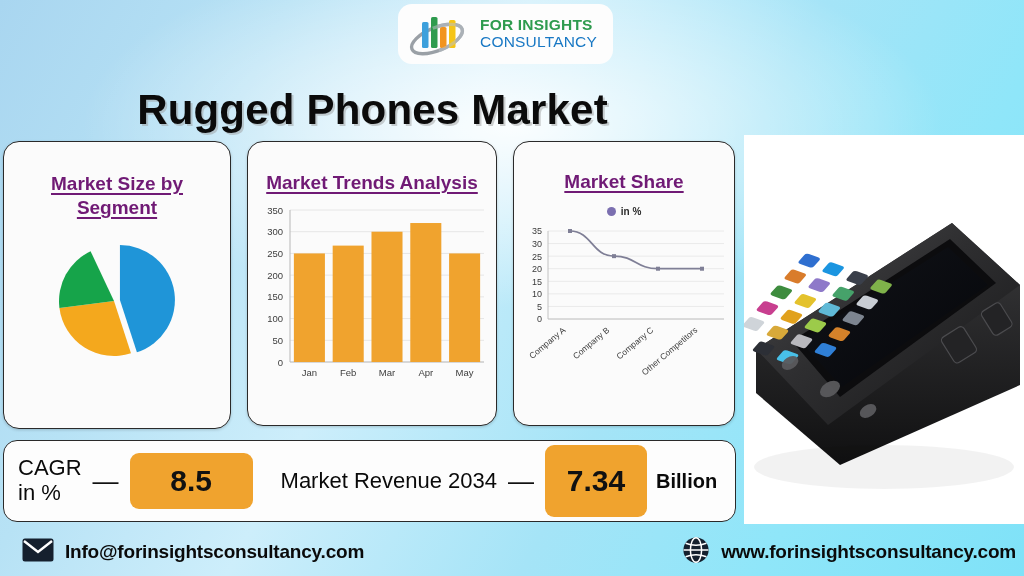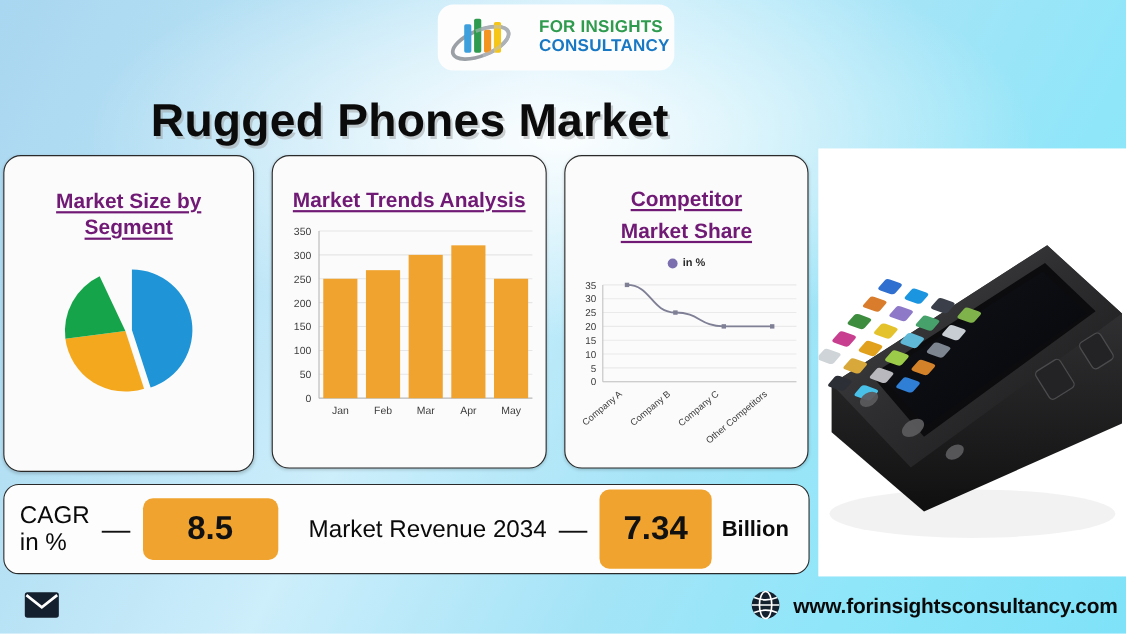--- a/index.html
+++ b/index.html
@@ -9,26 +9,26 @@
     background:
       radial-gradient(ellipse 60% 45% at 50% 22%, rgba(255,255,255,0.92) 0%, rgba(255,255,255,0.0) 70%),
       linear-gradient(118deg, #a9d6f0 0%, #b7e2f5 22%, #cdeefb 40%, #a5e4f7 62%, #8fe6f9 80%, #7fe2f8 100%);
     position:relative;
   }
 
   
   .logo-wrap{
     position:absolute; left:398px; top:4px; width:215px; height:60px;
     background:#fdfdfd; border-radius:14px;
-    display:flex; align-items:center; gap:22px; padding:4px 10px 4px 8px;
+    display:flex; align-items:center; gap:12px; padding:4px 10px 4px 8px;
   }
   .logo-mark{ width:62px; height:50px; flex:0 0 62px; position:relative; }
   .logo-text{ display:flex; flex-direction:column; line-height:1.08; }
   .logo-l1{ font-size:15.5px; font-weight:bold; color:#2e9b4e; letter-spacing:.2px; }
-  .logo-l2{ font-size:15.5px; font-weight:bold; color:#1878c4; letter-spacing:.2px;text-align:center; }
+  .logo-l2{ font-size:15.5px; font-weight:normal; color:#1878c4; letter-spacing:.2px;text-align:center; }
 
   
   .title{
     position:absolute; left:0; top:86px; width:745px; text-align:center;
     font-size:42px; font-weight:bold; color:#0b0b0b; letter-spacing:.2px;
     text-shadow: 2px 2px 0 rgba(150,150,150,.45);
   }
 
   
   .card{
@@ -167,21 +167,20 @@
         <rect x="162.27999999999997" y="21.02857142857144" width="31.04" height="138.97142857142856" fill="#F0A32E"></rect>
         <text x="177.79999999999998" y="174" text-anchor="middle" font-size="9.5" fill="#3d3d3d" font-family="&quot;Liberation Sans&quot;, sans-serif">Apr</text>
         <rect x="201.07999999999998" y="51.42857142857143" width="31.04" height="108.57142857142857" fill="#F0A32E"></rect>
         <text x="216.6" y="174" text-anchor="middle" font-size="9.5" fill="#3d3d3d" font-family="&quot;Liberation Sans&quot;, sans-serif">May</text>
       </svg>
   </div>
 </div>
 
 <div class="card" id="card-line">
   <div class="card-title">
-    <div>Competitor </div>
     <div>Market Share</div>
   </div>
   <div class="legend">
     <span class="legend-dot"></span>
     <span>in %</span>
   </div>
   <div class="line-area">
     <svg id="line-svg" width="220" height="160" viewBox="0 0 220 160">
         <line x1="34" y1="98" x2="210" y2="98" stroke="#eaeaea" stroke-width="1"></line>
         <text x="28" y="101.4" text-anchor="end" font-size="9" fill="#3a3a3a" font-family="&quot;Liberation Sans&quot;, sans-serif">0</text>
@@ -298,20 +297,21 @@
 </div>
 
 <div id="footer">
   <div class="foot-item" id="foot-left">
     <span>
       <svg width="32" height="24" viewBox="0 0 32 24">
         <rect x="0.5" y="0.5" width="31" height="23" rx="2.5" fill="#15202e"></rect>
         <path d="M2 3 L16 14 L30 3" fill="none" stroke="#ffffff" stroke-width="2.4"></path>
       </svg>
     </span>
+    <span class="foot-text">Info@forinsightsconsultancy.com</span>
   </div>
   <div class="foot-item" id="foot-right">
     <span>
       <svg width="28" height="28" viewBox="0 0 28 28">
         <circle cx="14" cy="14" r="12.6" fill="#15202e"></circle>
         <g stroke="#ffffff" stroke-width="1.5" fill="none">
           <ellipse cx="14" cy="14" rx="5.6" ry="12.3"></ellipse>
           <line x1="1.6" y1="14" x2="26.4" y2="14"></line>
           <path d="M3.6 7.2 Q14 11.4 24.4 7.2"></path>
           <path d="M3.6 20.8 Q14 16.6 24.4 20.8"></path>

